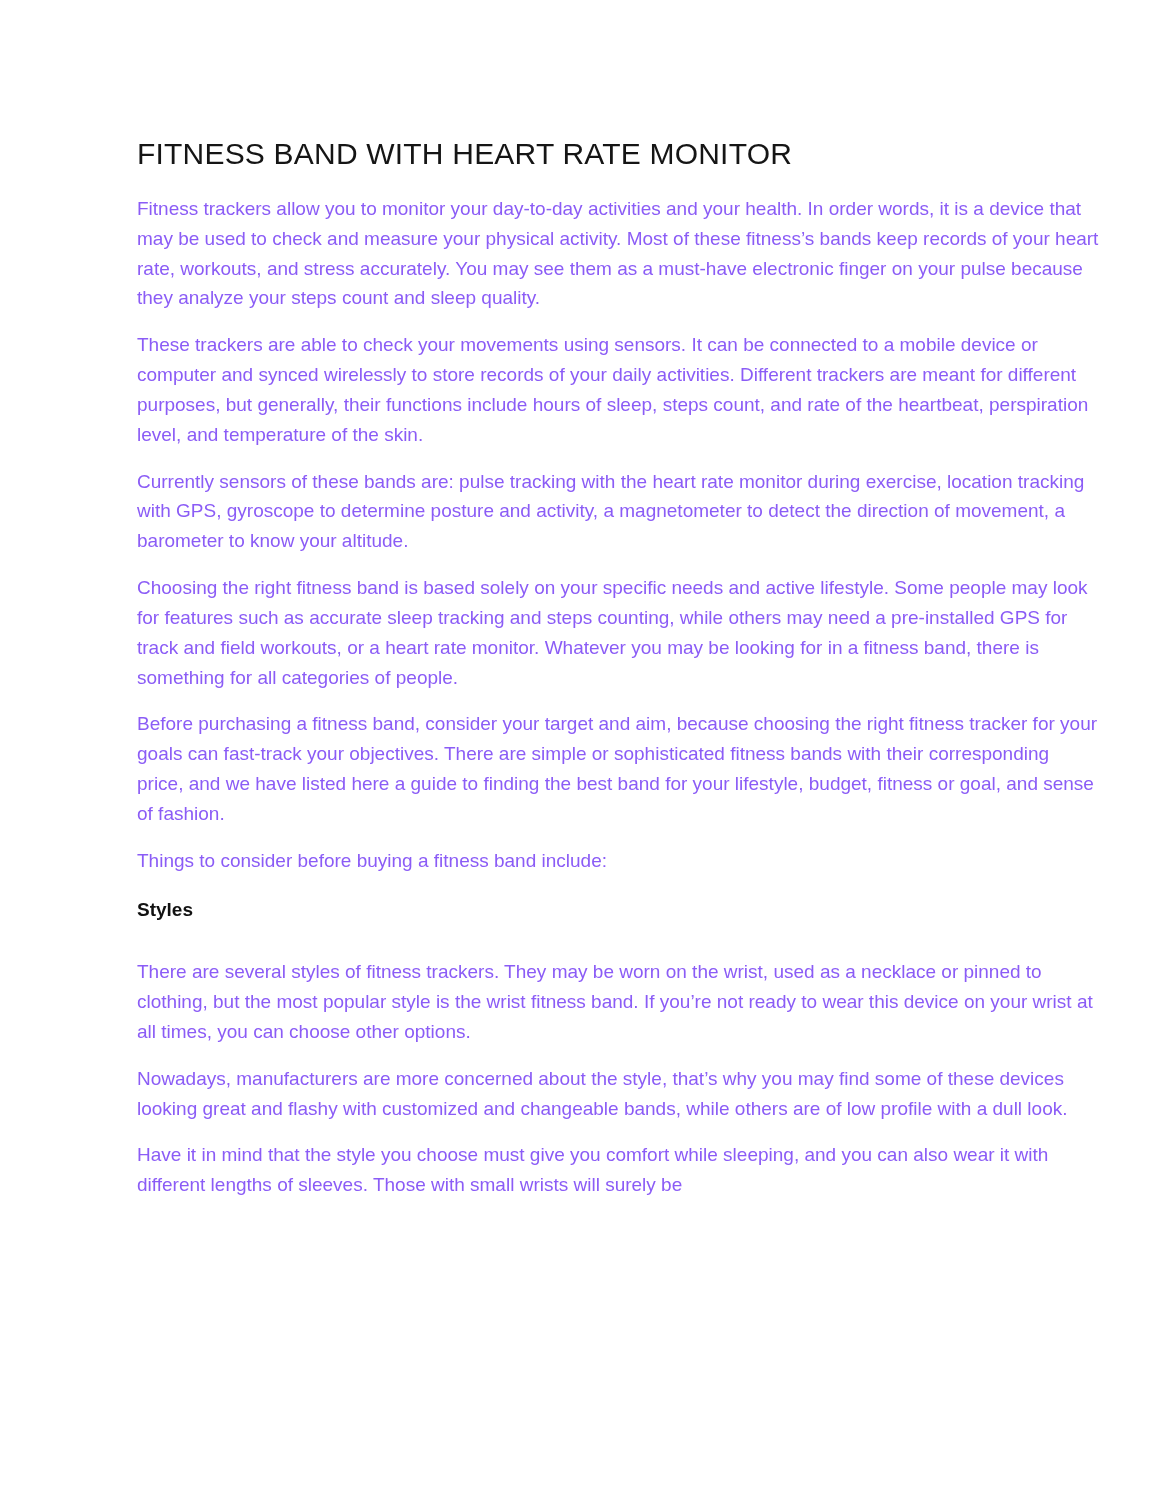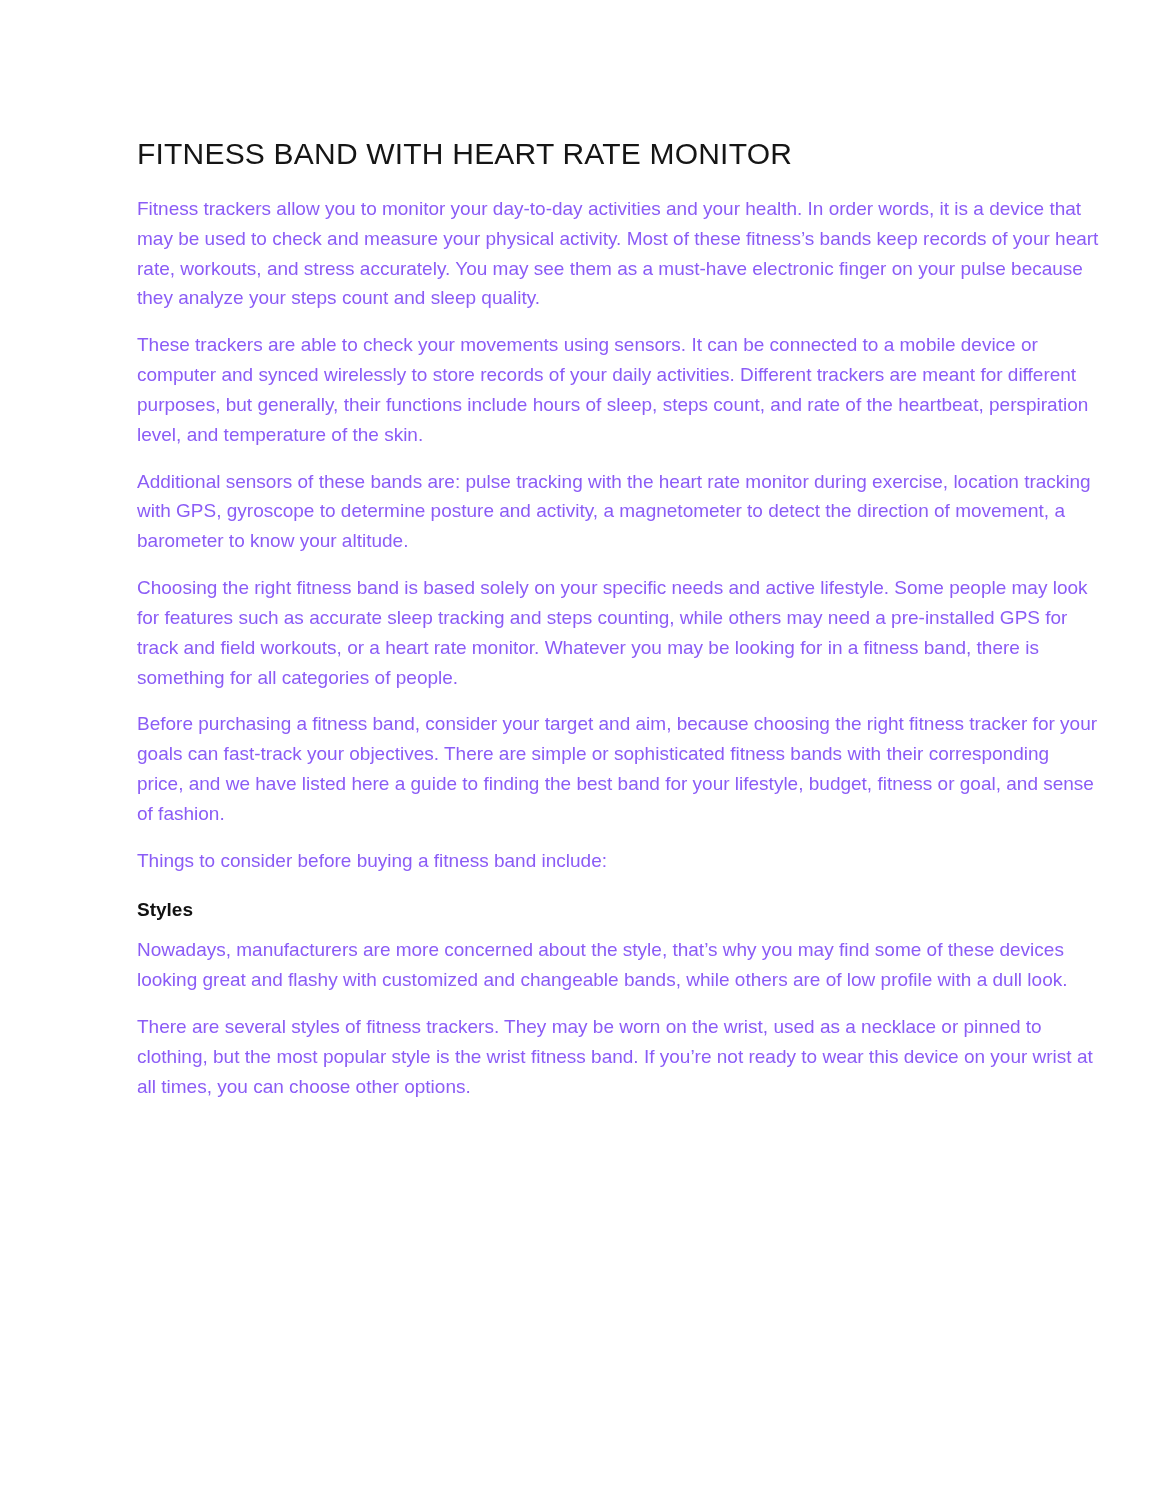--- a/index.html
+++ b/index.html
@@ -40,45 +40,46 @@
     font-size: 22.5px;
     font-weight: 700;
     color: #111111;
     margin: 26px 0 19px 0;
     line-height: 1.25;
   }
   h3.sub-heading {
     font-size: 19px;
     font-weight: 700;
     color: #111111;
-    margin: 22px 0 13px 0;
+    margin: 22px 0 35px 0;
     line-height: 1.3;
   }
 </style>
 </head>
 <body>
 
 <main class="page">
 
   <h1 class="doc-title">FITNESS BAND WITH HEART RATE MONITOR</h1>
 
   <p class="body-text">Fitness trackers allow you to monitor your day-to-day activities and your health. In order words, it is a device that may be used to check and measure your physical activity. Most of these fitness’s bands keep records of your heart rate, workouts, and stress accurately. You may see them as a must-have electronic finger on your pulse because they analyze your steps count and sleep quality.</p>
 
   <p class="body-text">These trackers are able to check your movements using sensors. It can be connected to a mobile device or computer and synced wirelessly to store records of your daily activities. Different trackers are meant for different purposes, but generally, their functions include hours of sleep, steps count, and rate of the heartbeat, perspiration level, and temperature of the skin.</p>
 
-  <p class="body-text">Additional sensors of these bands are: pulse tracking with the heart rate monitor during exercise, location tracking with GPS, gyroscope to determine posture and activity, a magnetometer to detect the direction of movement, a barometer to know your altitude.</p>
+  <p class="body-text">Currently sensors of these bands are: pulse tracking with the heart rate monitor during exercise, location tracking with GPS, gyroscope to determine posture and activity, a magnetometer to detect the direction of movement, a barometer to know your altitude.</p>
 
 
   <p class="body-text">Choosing the right fitness band is based solely on your specific needs and active lifestyle. Some people may look for features such as accurate sleep tracking and steps counting, while others may need a pre-installed GPS for track and field workouts, or a heart rate monitor. Whatever you may be looking for in a fitness band, there is something for all categories of people.</p>
 
 
   <p class="body-text">Before purchasing a fitness band, consider your target and aim, because choosing the right fitness tracker for your goals can fast-track your objectives. There are simple or sophisticated fitness bands with their corresponding price, and we have listed here a guide to finding the best band for your lifestyle, budget, fitness or goal, and sense of fashion.</p>
 
   <p class="body-text">Things to consider before buying a fitness band include:</p>
 
   <h3 class="sub-heading">Styles</h3>
 
+  <p class="body-text">There are several styles of fitness trackers. They may be worn on the wrist, used as a necklace or pinned to clothing, but the most popular style is the wrist fitness band. If you’re not ready to wear this device on your wrist at all times, you can choose other options.</p>
+
   <p class="body-text">Nowadays, manufacturers are more concerned about the style, that’s why you may find some of these devices looking great and flashy with customized and changeable bands, while others are of low profile with a dull look.</p>
 
-  <p class="body-text">There are several styles of fitness trackers. They may be worn on the wrist, used as a necklace or pinned to clothing, but the most popular style is the wrist fitness band. If you’re not ready to wear this device on your wrist at all times, you can choose other options.</p>
-
+  <p class="body-text">Have it in mind that the style you choose must give you comfort while sleeping, and you can also wear it with different lengths of sleeves. Those with small wrists will surely be</p>
 
 </main>
 
 </body></html>

